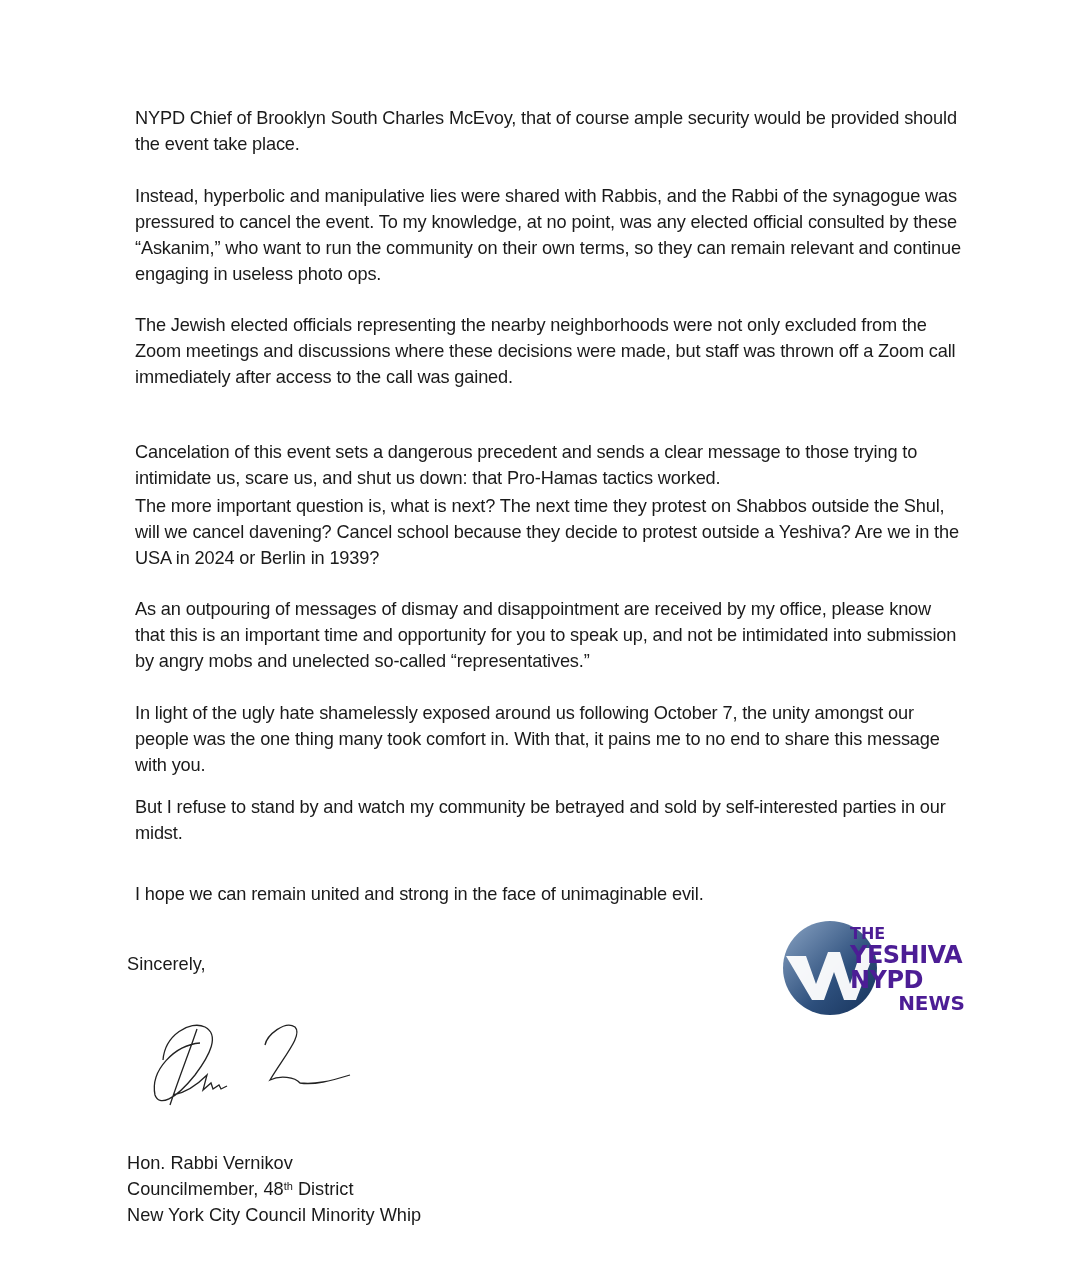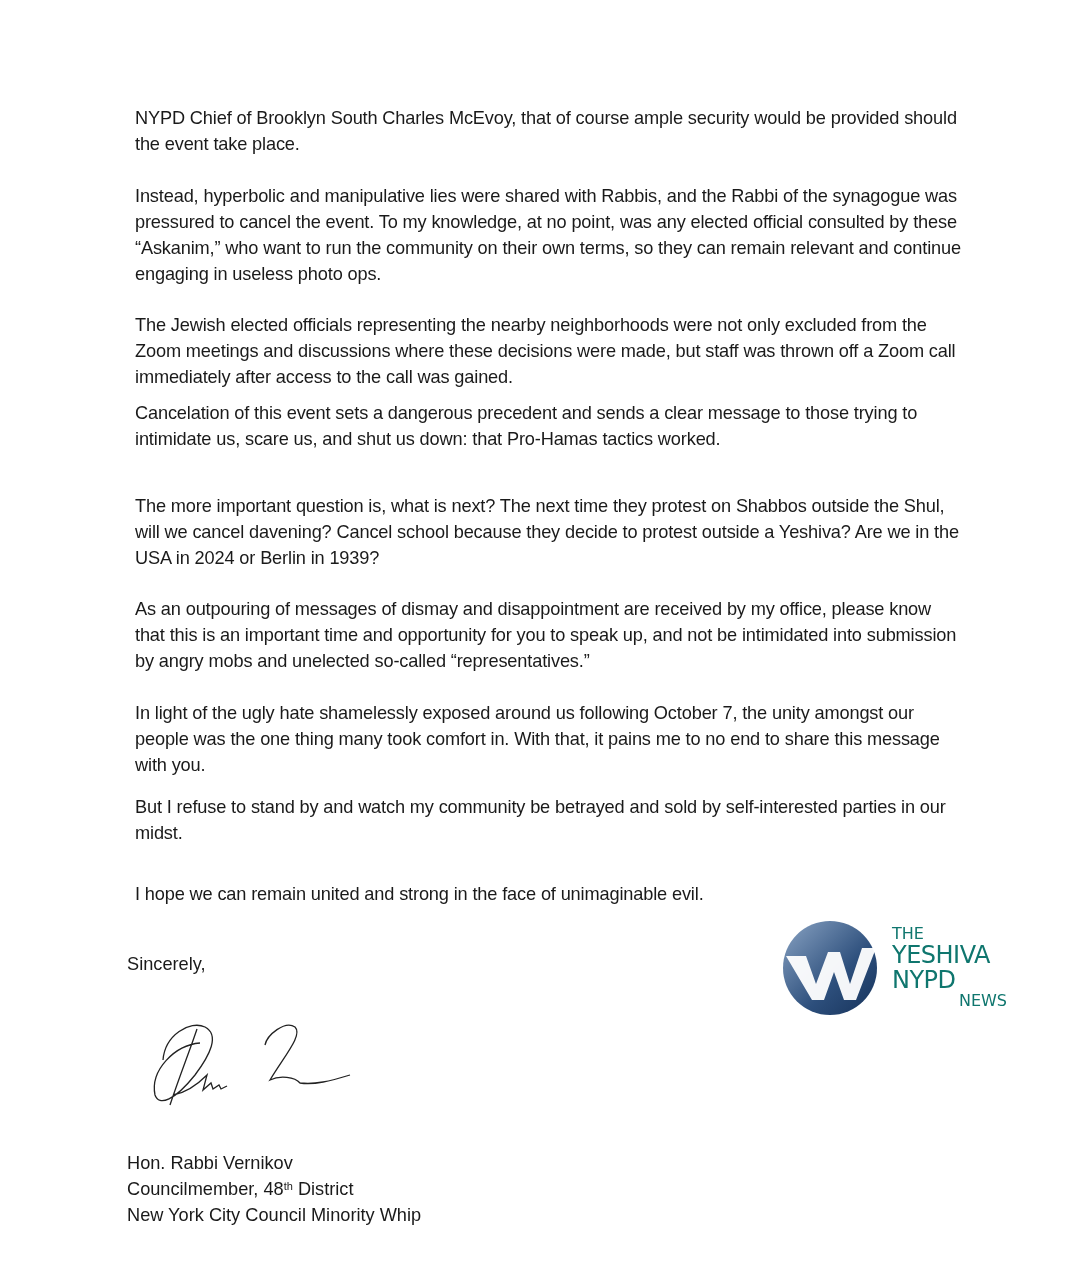--- a/index.html
+++ b/index.html
@@ -5,33 +5,33 @@
   html, body { margin:0; padding:0; background:#ffffff; }
   body { width:1080px; height:1285px; position:relative; overflow:hidden;
          font-family:"Liberation Sans", sans-serif; color:#1a1a1a; }
   .body-text { position:absolute; left:127px; width:830px; font-size:18.2px; line-height:26px; letter-spacing:-0.15px; }
   .para { position:absolute; left:127px; width:830px; margin:8px; }
   .sincerely { position:absolute; left:127px; top:951px; font-size:18.2px; line-height:26px; }
   .sig { position:absolute; left:145px; top:1015px; width:220px; height:95px; }
   .signature-block { position:absolute; left:127px; top:1150px; font-size:18.2px; line-height:26px; }
   .signature-block sup { font-size:11px; vertical-align:top; position:relative; top:-3px;margin-top:24px; }
   .logo { position:absolute; left:780px; top:918px; width:240px; height:100px; }
-  .logo-text { position:absolute; left:892px; top:926px; font-family:"DejaVu Sans", sans-serif; font-weight:normal; color:#0f766e; line-height:1; }
+  .logo-text { position:absolute; left:850px; top:926px; font-family:"DejaVu Sans", sans-serif; font-weight:bold; color:#4c1d95; line-height:1; }
   .lt-the { font-size:16px; }
   .lt-big { font-size:24px; letter-spacing:-0.5px; margin-top:1px; }
-  .lt-news { font-size:16px; text-align:right; width:115px; margin-top:1px; }
+  .lt-news { font-size:20px; text-align:right; width:115px; margin-top:1px; }
 </style>
 </head>
 <body>
 
 <div>
   <p class="para body-text" style="top:97px">NYPD Chief of Brooklyn South Charles McEvoy, that of course ample security would be provided should the event take place.</p>
   <p class="para body-text" style="top:175px">Instead, hyperbolic and manipulative lies were shared with Rabbis, and the Rabbi of the synagogue was pressured to cancel the event. To my knowledge, at no point, was any elected official consulted by these “Askanim,” who want to run the community on their own terms, so they can remain relevant and continue engaging in useless photo ops.</p>
   <p class="para body-text" style="top:304px">The Jewish elected officials representing the nearby neighborhoods were not only excluded from the Zoom meetings and discussions where these decisions were made, but staff was thrown off a Zoom call immediately after access to the call was gained.</p>
-  <p class="para body-text" style="top:392px">Cancelation of this event sets a dangerous precedent and sends a clear message to those trying to intimidate us, scare us, and shut us down: that Pro-Hamas tactics worked.</p>
+  <p class="para body-text" style="top:431px">Cancelation of this event sets a dangerous precedent and sends a clear message to those trying to intimidate us, scare us, and shut us down: that Pro-Hamas tactics worked.</p>
   <p class="para body-text" style="top:485px">The more important question is, what is next? The next time they protest on Shabbos outside the Shul, will we cancel davening? Cancel school because they decide to protest outside a Yeshiva? Are we in the USA in 2024 or Berlin in 1939?</p>
   <p class="para body-text" style="top:588px">As an outpouring of messages of dismay and disappointment are received by my office, please know that this is an important time and opportunity for you to speak up, and not be intimidated into submission by angry mobs and unelected so-called “representatives.”</p>
   <p class="para body-text" style="top:692px">In light of the ugly hate shamelessly exposed around us following October 7, the unity amongst our people was the one thing many took comfort in. With that, it pains me to no end to share this message with you.</p>
   <p class="para body-text" style="top:786px">But I refuse to stand by and watch my community be betrayed and sold by self-interested parties in our midst.</p>
   <p class="para body-text" style="top:873px">I hope we can remain united and strong in the face of unimaginable evil.</p>
 
   <div class="sincerely">Sincerely,</div>
 
   <svg class="sig" viewBox="0 0 220 95">
     <path d="M55 28 C 30 30, 5 55, 10 80 C 14 92, 30 85, 50 60 C 65 40, 75 20, 60 12 C 45 5, 20 20, 18 45 M 52 14 C 45 35, 35 60, 25 90 M 28 80 C 40 78, 52 70, 62 60 L 58 75 L 66 68 L 68 74 L 74 70 L 76 74 L 82 71" fill="none" stroke="#222" stroke-width="1.3"></path>

